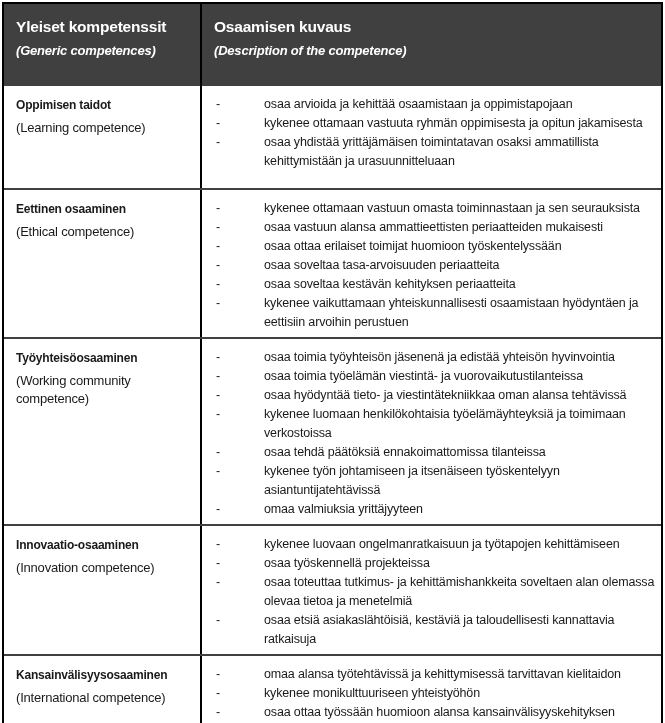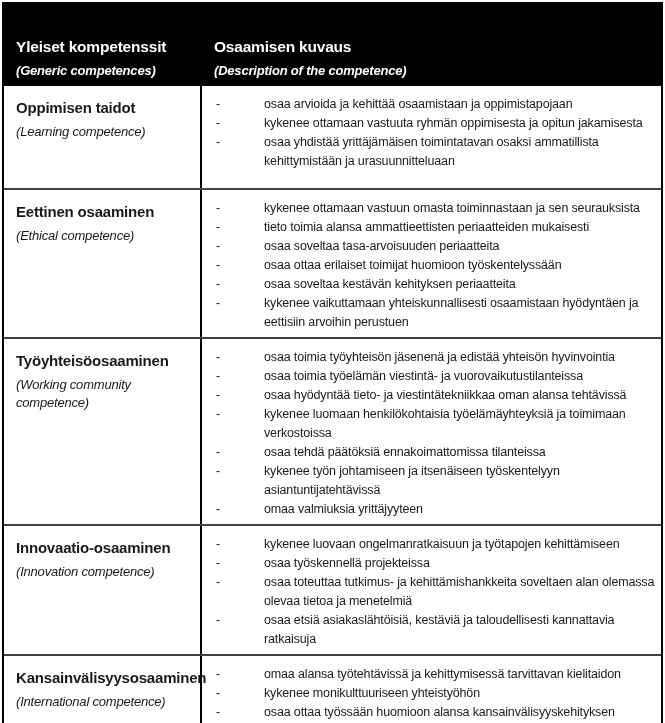--- a/index.html
+++ b/index.html
@@ -34,24 +34,23 @@
     flex: 0 0 198px;
     border-right: 2px solid #000000;
     padding: 12px 8px 8px 12px;
   }
   .desc-cell {
     flex: 1 1 auto;
     padding: 5px 6px 5px 0;
   }
   
   .header-row {
-    background: #000000;
+    background: #404040;
     color: #ffffff;
     min-height: 82px;
-    align-items: flex-end;
   }
   .header-row .term-cell {
     border-right: 2px solid #000000;
     padding-top: 14px;
   }
   .header-row .desc-cell {
     padding: 14px 8px 8px 12px;
     border-radius: 11px;
   }
   .col-title {
@@ -66,28 +65,27 @@
     margin-top: 7px;
     letter-spacing: -0.2px;
   }
   
   .body-row:nth-child(1) { min-height: 102px; }
   .body-row:nth-child(2) { min-height: 139px; }
   .body-row:nth-child(3) { min-height: 178px; }
   .body-row:nth-child(4) { min-height: 122px; justify-content: space-between; }
   .body-row:nth-child(5) { min-height: 80px; }
   .term {
-    font-size: 15px;
+    font-size: 12px;
     font-weight: bold;
     line-height: 1.3;
     letter-spacing: -0.2px;
   }
   .term-en {
     font-size: 13px;
-    font-style: italic;
     margin-top: 5px;
     line-height: 1.45;
     letter-spacing: -0.2px;
   }
   ul.desc-list {
     margin: 0;
     padding: 4px 0 0 0;
     list-style: none;
   }
   ul.desc-list li {
@@ -134,23 +132,23 @@
   </div>
 
   <div class="row body-row">
     <div class="cell term-cell">
       <div class="term">Eettinen osaaminen</div>
       <div class="term-en">(Ethical competence)</div>
     </div>
     <div class="cell desc-cell">
       <ul class="desc-list">
             <li>kykenee ottamaan vastuun omasta toiminnastaan ja sen seurauksista</li>
-            <li>tieto toimia alansa ammattieettisten periaatteiden mukaisesti</li>
+            <li>osaa vastuun alansa ammattieettisten periaatteiden mukaisesti</li>
+            <li>osaa ottaa erilaiset toimijat huomioon työskentelyssään</li>
             <li>osaa soveltaa tasa-arvoisuuden periaatteita</li>
-            <li>osaa ottaa erilaiset toimijat huomioon työskentelyssään</li>
             <li>osaa soveltaa kestävän kehityksen periaatteita</li>
             <li>kykenee vaikuttamaan yhteiskunnallisesti osaamistaan hyödyntäen ja eettisiin arvoihin perustuen</li>
           </ul>
     </div>
   </div>
 
   <div class="row body-row">
     <div class="cell term-cell">
       <div class="term">Työyhteisöosaaminen</div>
       <div class="term-en">(Working community competence)</div>

